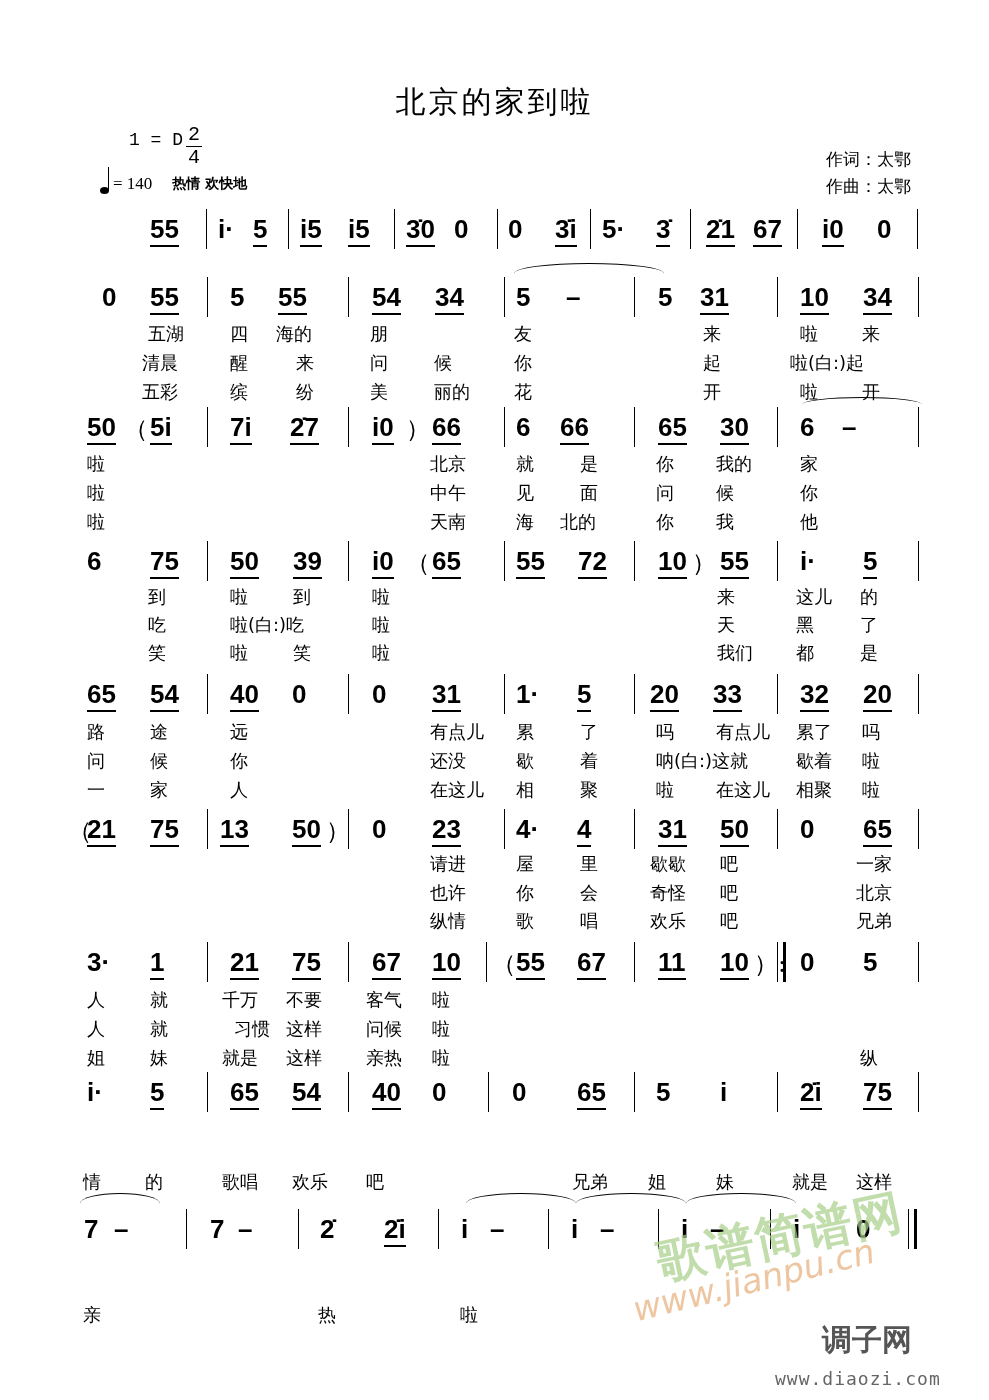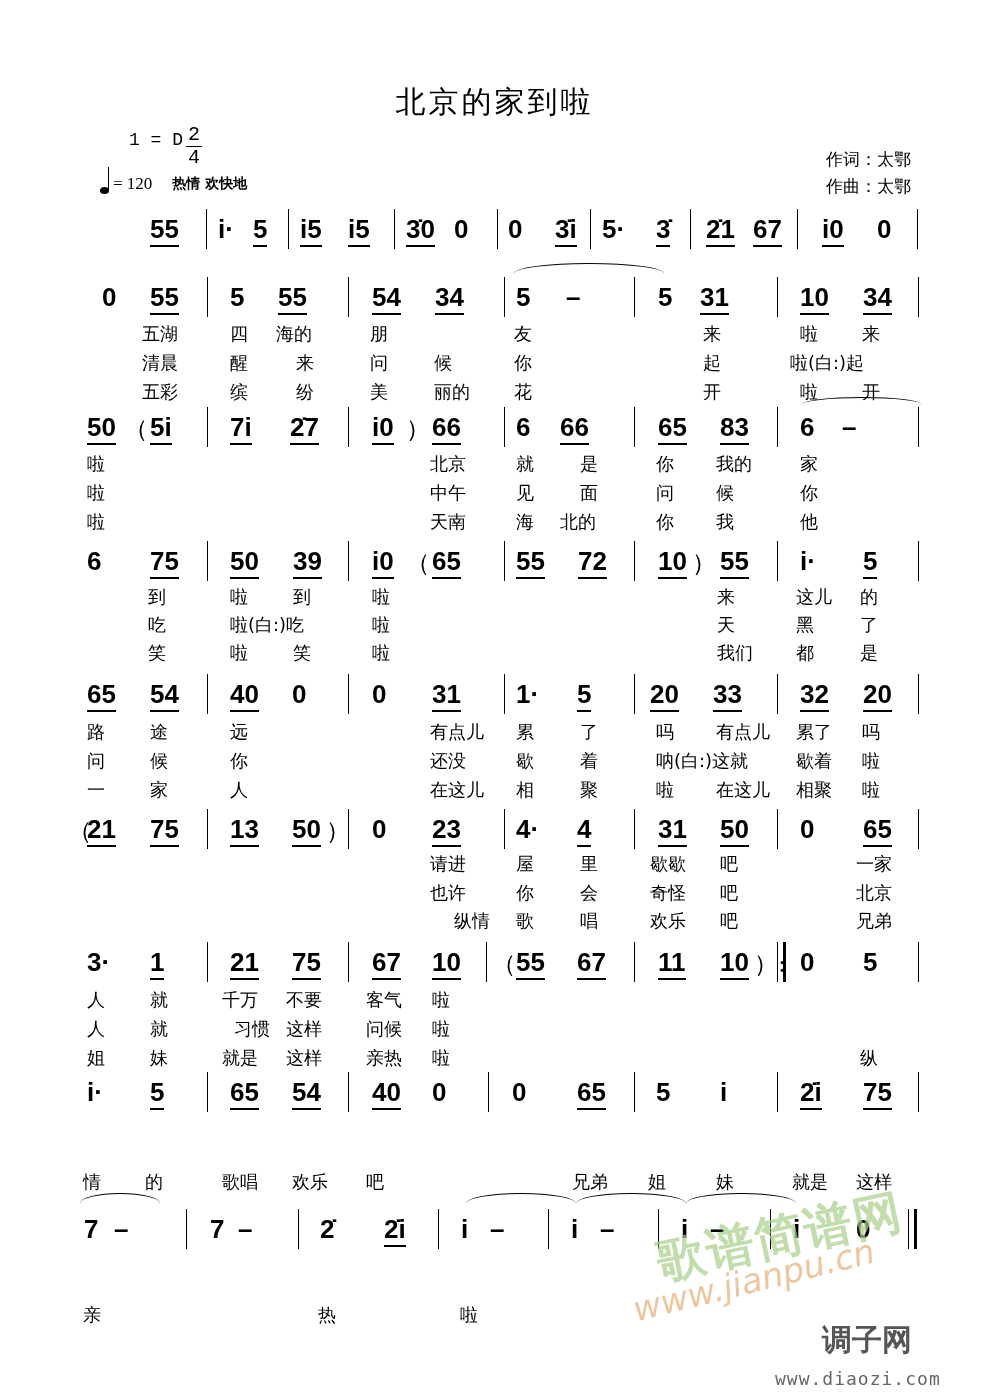--- a/index.html
+++ b/index.html
@@ -35,21 +35,21 @@
 <div class="key">
   <span>1 = D</span>
   <div class="frac">
     <div>2</div>
     <div class="line">4</div>
   </div>
 </div>
 
 <div class="tempo">
   <span class="note-icon"></span>
-  <span>= 120</span>
+  <span>= 140</span>
   <span class="mood">热情 欢快地</span>
 </div>
 
 <div class="credits">
   <div>作词：太鄂</div>
   <div>作曲：太鄂</div>
 </div>
 
 <div class="sys" style="top:205px">
   <span class="tok u" style="left:70px">55</span>
@@ -92,21 +92,21 @@
   <span class="tok" style="left:486px">–</span>
   <div class="bar" style="left:554px"></div>
   <span class="tok" style="left:578px">5</span>
   <span class="tok u" style="left:620px">31</span>
   <div class="bar" style="left:697px"></div>
   <span class="tok u" style="left:720px">10</span>
   <span class="tok u" style="left:783px">34</span>
   <div class="bar" style="left:838px"></div>
 </div>
 <div>
-  <span class="lyric" style="left:142px;top:322px">五湖</span>
+  <span class="lyric" style="left:148px;top:322px">五湖</span>
   <span class="lyric" style="left:230px;top:322px">四</span>
   <span class="lyric" style="left:276px;top:322px">海的</span>
   <span class="lyric" style="left:370px;top:322px">朋</span>
   <span class="lyric" style="left:514px;top:322px">友</span>
   <span class="lyric" style="left:703px;top:322px">来</span>
   <span class="lyric" style="left:800px;top:322px">啦</span>
   <span class="lyric" style="left:862px;top:322px">来</span>
 
   <span class="lyric" style="left:142px;top:351px">清晨</span>
   <span class="lyric" style="left:230px;top:351px">醒</span>
@@ -138,21 +138,21 @@
   <span class="tok u" style="left:210px">2̇7</span>
   <div class="bar" style="left:268px"></div>
   <span class="tok u" style="left:292px">i0</span>
   <span class="paren" style="left:326px">）</span>
   <span class="tok u" style="left:352px">66</span>
   <div class="bar" style="left:424px"></div>
   <span class="tok" style="left:436px">6</span>
   <span class="tok u" style="left:480px">66</span>
   <div class="bar" style="left:554px"></div>
   <span class="tok u" style="left:578px">65</span>
-  <span class="tok u" style="left:640px">83</span>
+  <span class="tok u" style="left:640px">30</span>
   <div class="bar" style="left:697px"></div>
   <span class="tok" style="left:720px">6</span>
   <span class="tok" style="left:762px">–</span>
   <div class="bar" style="left:838px"></div>
 </div>
 <div>
   <span class="lyric" style="left:87px;top:452px">啦</span>
   <span class="lyric" style="left:430px;top:452px">北京</span>
   <span class="lyric" style="left:516px;top:452px">就</span>
   <span class="lyric" style="left:580px;top:452px">是</span>
@@ -276,21 +276,21 @@
   <span class="lyric" style="left:716px;top:778px">在这儿</span>
   <span class="lyric" style="left:796px;top:778px">相聚</span>
   <span class="lyric" style="left:862px;top:778px">啦</span>
 </div>
 
 <div class="sys" style="top:805px">
   <span class="paren" style="left:-12px">（</span>
   <span class="tok u" style="left:7px">21</span>
   <span class="tok u" style="left:70px">75</span>
   <div class="bar" style="left:127px"></div>
-  <span class="tok u" style="left:150px">13</span>
+  <span class="tok u" style="left:140px">13</span>
   <span class="tok u" style="left:212px">50</span>
   <span class="paren" style="left:246px">）</span>
   <div class="bar" style="left:268px"></div>
   <span class="tok" style="left:292px">0</span>
   <span class="tok u" style="left:352px">23</span>
   <div class="bar" style="left:424px"></div>
   <span class="tok" style="left:436px">4·</span>
   <span class="tok u" style="left:497px">4</span>
   <div class="bar" style="left:554px"></div>
   <span class="tok u" style="left:578px">31</span>
@@ -308,21 +308,21 @@
   <span class="lyric" style="left:720px;top:852px">吧</span>
   <span class="lyric" style="left:856px;top:852px">一家</span>
 
   <span class="lyric" style="left:430px;top:881px">也许</span>
   <span class="lyric" style="left:516px;top:881px">你</span>
   <span class="lyric" style="left:580px;top:881px">会</span>
   <span class="lyric" style="left:650px;top:881px">奇怪</span>
   <span class="lyric" style="left:720px;top:881px">吧</span>
   <span class="lyric" style="left:856px;top:881px">北京</span>
 
-  <span class="lyric" style="left:454px;top:909px">纵情</span>
+  <span class="lyric" style="left:430px;top:909px">纵情</span>
   <span class="lyric" style="left:516px;top:909px">歌</span>
   <span class="lyric" style="left:580px;top:909px">唱</span>
   <span class="lyric" style="left:650px;top:909px">欢乐</span>
   <span class="lyric" style="left:720px;top:909px">吧</span>
   <span class="lyric" style="left:856px;top:909px">兄弟</span>
 </div>
 
 <div class="sys" style="top:938px">
   <span class="tok" style="left:7px">3·</span>
   <span class="tok u" style="left:70px">1</span>

